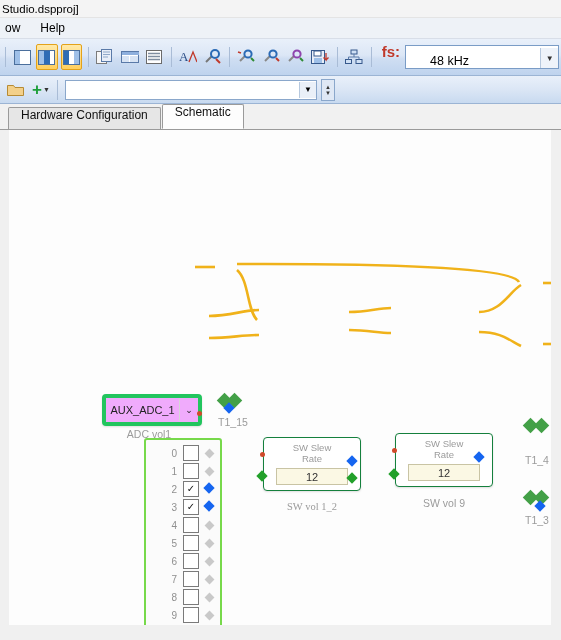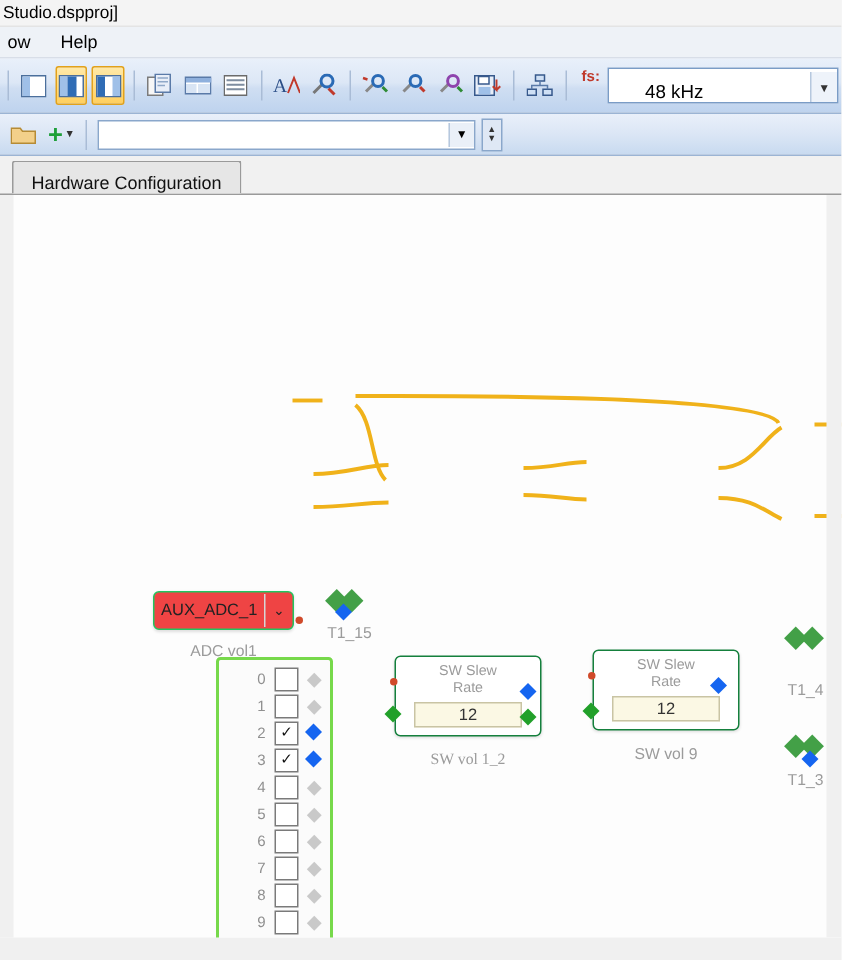--- a/index.html
+++ b/index.html
@@ -35,21 +35,21 @@
   .tbtn{
     width:24px;height:24px;border:1px solid transparent;border-radius:2px;
     display:flex;align-items:center;justify-content:center;
     position:relative;
   }
   .tbtn.active{
     border:1px solid #e3a21a;
     background:linear-gradient(to bottom,#ffe9a8,#ffcf5e);
   }
   .sep{width:1px;height:20px;background:#a9bcd6;margin:0 3px;}
-  .fs-label{color:#c0392b;font-size:10px;font-weight:bold;margin:0 2px 12px 4px;}
+  .fs-label{color:#c0392b;font-size:15px;font-weight:bold;margin:0 2px 12px 4px;}
   .combo{
     height:22px;min-width:128px;background:#fff;border:1px solid #7a9cc6;
     display:flex;align-items:flex-end;justify-content:space-between;
     font-size:12.5px;padding:0 0 0 24px;
   }
   .combo .arrow{
     width:17px;height:20px;background:#eef3fa;border-left:1px solid #b6c8de;
     display:flex;align-items:center;justify-content:center;font-size:8px;color:#333;
   }
   
@@ -76,21 +76,21 @@
     font-size:6px;color:#333;
   }
   
   .tabstrip{
     height:25px;background:#f1f1f1;
     display:flex;align-items:flex-end;padding-left:8px;
     border-bottom:1px solid #9a9a9a;
   }
   .tab{
     height:21px;padding:0 12px;margin-right:1px;
-    display:flex;align-items:flex-end;font-size:12px;
+    display:flex;align-items:flex-start;font-size:12px;
     background:#e6e6e6;border:1px solid #9a9a9a;border-bottom:none;
     border-radius:2px 2px 0 0;color:#111;
   }
   .tab.selected{
     background:#fdfdfd;height:23px;font-weight:normal;
     border-bottom:1px solid #fdfdfd;
   }
   
   .canvas{
     position:relative;height:495px;background:#fdfdfd;
@@ -102,22 +102,22 @@
     background:#f0f0f0;
   }
   svg.wires{position:absolute;left:0;top:0;width:100%;height:100%;}
   
   .blk{position:absolute;}
   .lbl{
     position:absolute;font-size:10.5px;color:#9b9b9b;text-align:center;
     white-space:nowrap;
   }
   .aux-box{
-    width:92px;height:24px;border:1px solid #22c55e;border-radius:4px;
-    background:#ef4444;display:flex;align-items:center;
+    width:92px;height:24px;border:4px solid #22c55e;border-radius:4px;
+    background:#f0abfc;display:flex;align-items:center;
     box-shadow:0 1px 2px rgba(0,0,0,.12);
   }
   .aux-box .txt{flex:1;text-align:center;font-size:11px;color:#222;}
   .aux-box .dd{
     width:18px;height:22px;display:flex;align-items:center;justify-content:center;
     font-size:9px;color:#222;border-left:1px solid #d6d6d6;
   }
   .input1{
     width:74px;height:205px;border:2px solid #77d94b;background:#fbfbfb;
     border-radius:3px;
@@ -321,20 +321,23 @@
   </div>
   <div class="smallbtn">
     <span>▲</span>
     <span>▼</span>
   </div>
 </div>
 
 <div class="tabstrip">
   <div class="tab">
     <span>Hardware Configuration</span>
+  </div>
+  <div class="tab selected">
+    <span>Schematic</span>
   </div>
 </div>
 
 <div class="canvas">
 
   <svg class="wires" viewBox="0 0 552 495" preserveAspectRatio="none">
     <g fill="none" stroke="#f0b21a" stroke-width="2.6">
 
       <path d="M186 137 L206 137"></path>
 

